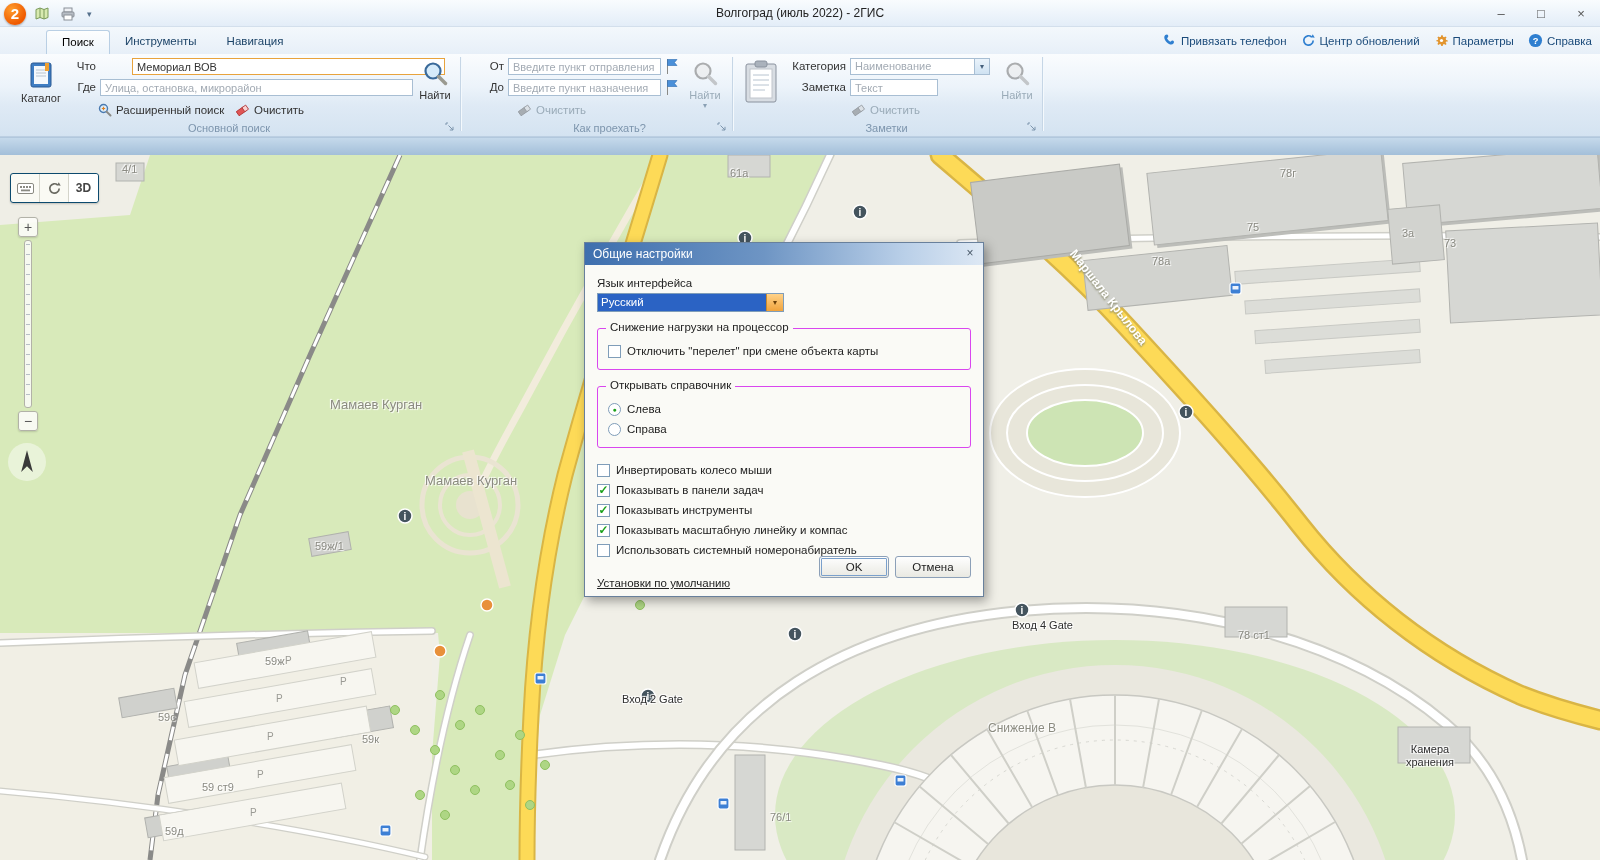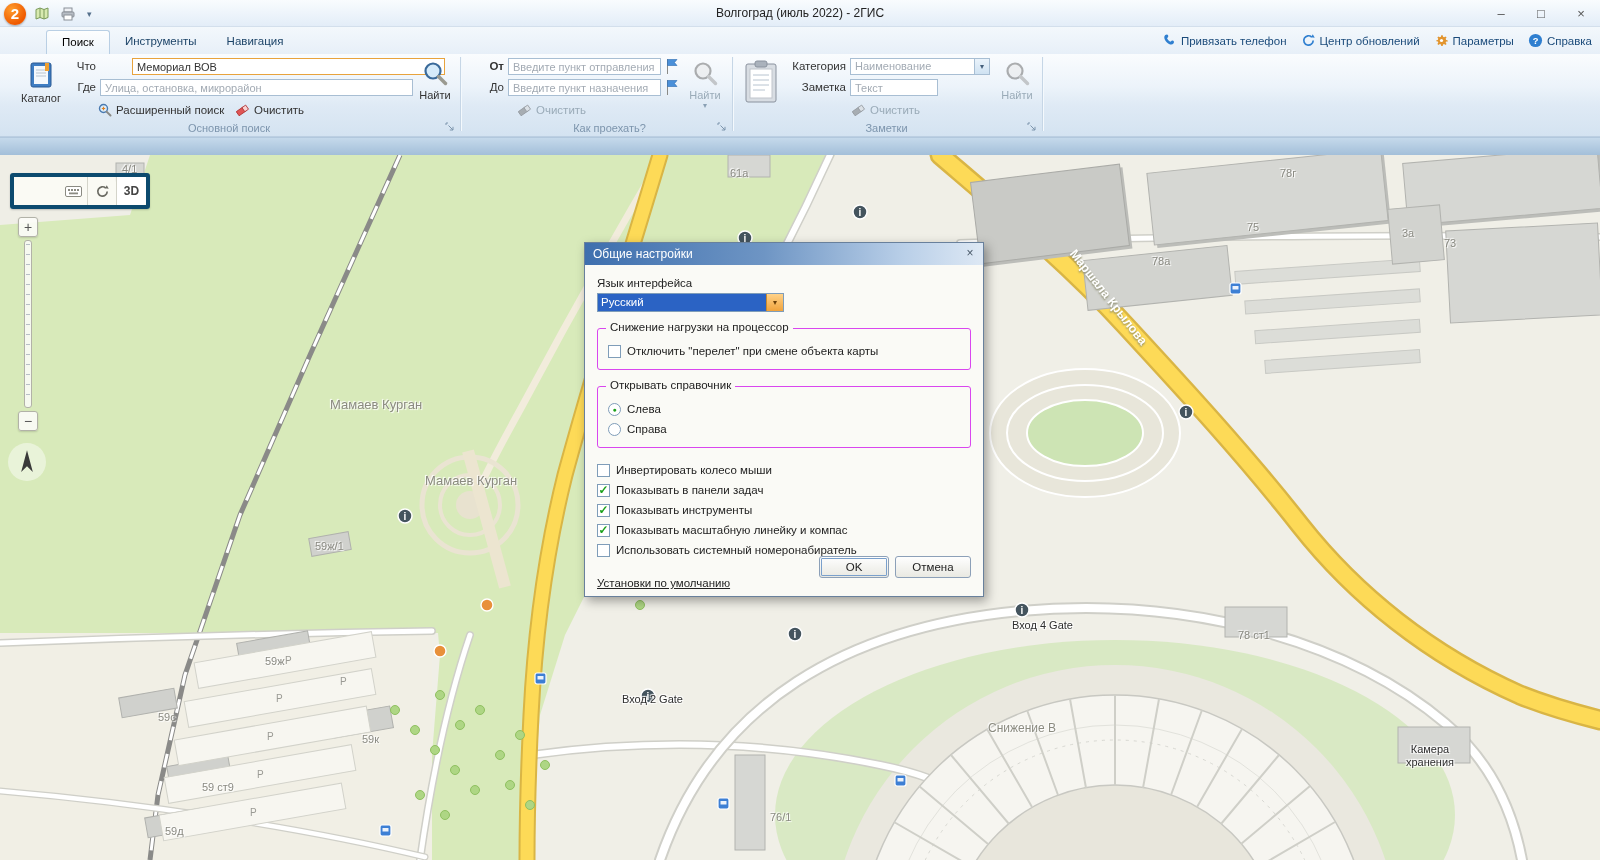--- a/index.html
+++ b/index.html
@@ -54,21 +54,21 @@
   svg text { font-family:"Liberation Sans", sans-serif; }
 
   .mlabel { position:absolute; white-space:nowrap; z-index:5; pointer-events:none; }
   .bnum { font-size:11px; color:#8a8a82; text-shadow:1px 1px 1px #fff,-1px -1px 1px #fff; }
   .place { font-size:13px; color:#8b8b80; text-shadow:1px 1px 1px #fff,-1px -1px 1px #fff; }
   .gate { font-size:11px; color:#2e2e2e; text-shadow:1px 1px 1px #fff,-1px -1px 1px #fff,1px -1px 1px #fff,-1px 1px 1px #fff; }
   .wrap2 { white-space:normal; width:64px; text-align:center; line-height:1.2; }
   .street-label { position:absolute; z-index:5; font-size:12.5px; font-weight:bold; color:#fff; text-shadow:1px 1px 2px #8a8a6a; transform-origin:0 0; pointer-events:none; }
 
   
-  .map-tools { position:absolute; left:10px; top:18px; z-index:20; display:flex; background:rgba(252,252,248,.8); border:4px solid #0c4a6e; border-radius:3px; box-shadow:0 1px 2px rgba(0,0,0,.2);padding-left:45px; }
+  .map-tools { position:absolute; left:10px; top:18px; z-index:20; display:flex; background:rgba(252,252,248,.8); border:1px solid #0c4a6e; border-radius:3px; box-shadow:0 1px 2px rgba(0,0,0,.2); }
   .mtool { width:29px; height:28px; display:flex; align-items:center; justify-content:center; border-right:1px solid #d4d4ca; font-size:12px; font-weight:bold; color:#444; }
   .mtool:last-child { border-right:none; background:#fff; border-radius:0 3px 3px 0; }
   .zoom-btn { position:absolute; left:18px; width:20px; height:20px; z-index:20; background:rgba(252,252,248,.9); border:1px solid #b2b2a8; border-radius:3px; text-align:center; line-height:18px; font-size:14px; color:#555; box-shadow:0 1px 2px rgba(0,0,0,.15); }
   .zoom-track { position:absolute; left:24px; top:85px; width:8px; height:168px; z-index:20; background:rgba(252,252,248,.85); border:1px solid #b2b2a8; border-radius:3px; }
   .zoom-track .ticks { position:absolute; left:1px; right:1px; top:3px; bottom:3px; background:repeating-linear-gradient(to bottom, #b8c0c6 0 1px, transparent 1px 10px); }
   .compass { position:absolute; left:8px; top:288px; width:38px; height:38px; z-index:20; border-radius:50%; background:rgba(255,255,255,.45); display:flex; align-items:center; justify-content:center; }
 
   
   .dialog { position:absolute; left:584px; top:87px; width:400px; height:355px; z-index:50; background:#fafaf6; border:1px solid #68809c; box-shadow:3px 4px 10px rgba(0,0,0,.35); }
   .dlg-title { height:22px; background:linear-gradient(90deg,#3e6fae 0%, #6e95c4 45%, #b9cfe8 80%, #dde8f4 100%); color:#fff; font-size:12px; line-height:22px; padding-left:8px; position:relative; }
@@ -208,21 +208,21 @@
   </div>
   <div class="grp-title" style="left:0; width:458px;">Основной поиск</div>
   <div class="launcher" style="left:444px; top:67px;">
     <svg width="11" height="11" viewBox="0 0 11 11">
         <path d="M2,4 L2,2 L4,2" stroke="#7d95ad" fill="none"></path>
         <path d="M4.5,4.5 L9,9 M9,9 L9,5.8 M9,9 L5.8,9" stroke="#7d95ad" fill="none"></path>
       </svg>
   </div>
   <div class="vsep" style="left:460px;"></div>
 
-  <div class="rib-lbl" style="left:466px; top:4px; width:38px;font-weight:bold;">От</div>
+  <div class="rib-lbl" style="left:466px; top:4px; width:38px;">От</div>
   <input class="rib-input" style="left: 508px; top: 4px; width: 153px;" placeholder="Введите пункт отправления">
   <div style="position:absolute; left:665px; top:4px;">
     <svg width="14" height="17" viewBox="0 0 14 17">
         <line x1="2.5" y1="1" x2="2.5" y2="16" stroke="#8a8a86"></line>
         <path d="M2.5,1.5 h9.5 l-2.6,3 2.6,3 h-9.5 z" fill="#4a90d9" stroke="#2a6ab0" stroke-width="0.6"></path>
       </svg>
   </div>
   <div class="rib-lbl" style="left:466px; top:25px; width:38px;">До</div>
   <input class="rib-input" style="left: 508px; top: 25px; width: 153px;" placeholder="Введите пункт назначения">
   <div style="position:absolute; left:665px; top:25px;">

